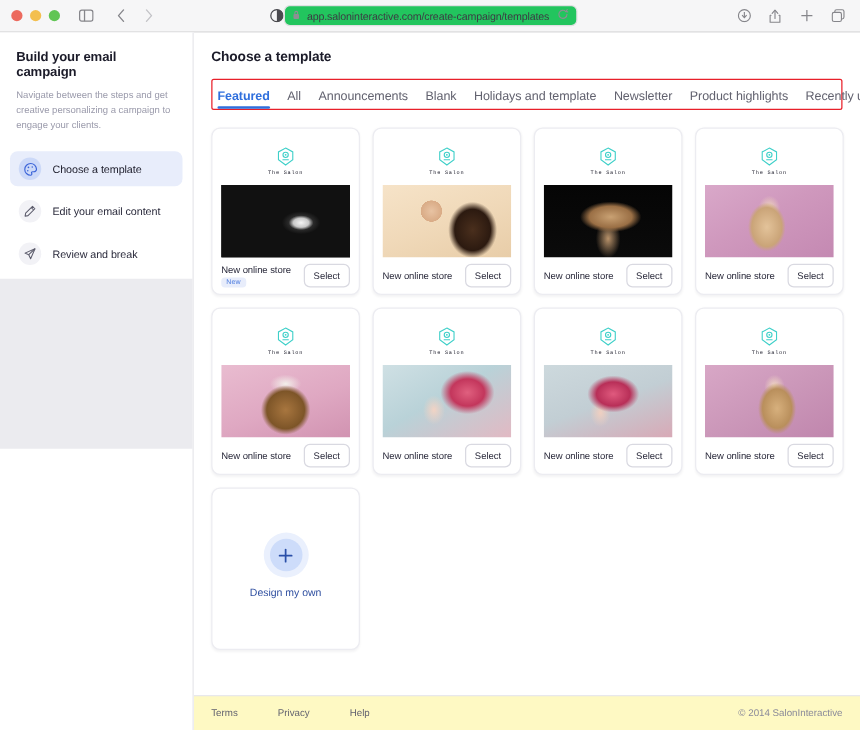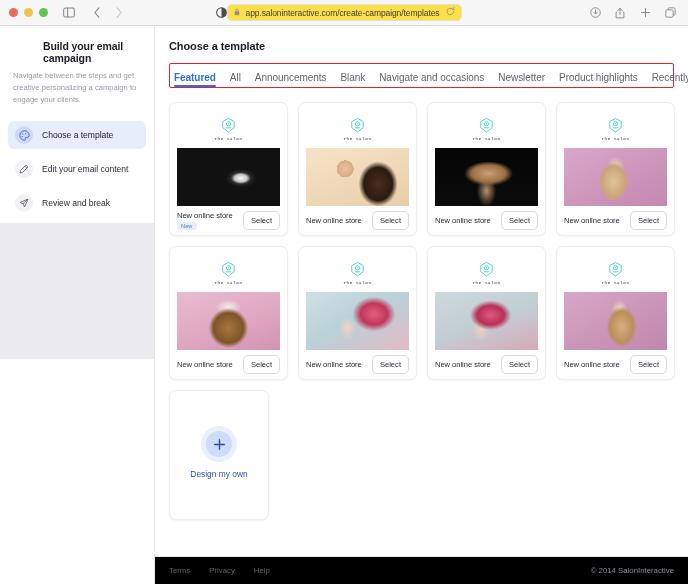--- a/index.html
+++ b/index.html
@@ -40,21 +40,21 @@
   .navarrows { display: flex; align-items: center; gap: 4px; margin-left: 8px; }
 
   .urlbar-wrap {
     position: absolute; left: 0; right: 0;
     display: flex; justify-content: center;
     pointer-events: none;
   }
   .urlbar {
     pointer-events: auto;
     width: 235px; height: 17px;
-    background: #fde047;
+    background: #22c55e;
     border: 1px solid #e0e0e2;
     border-radius: 5px;
     display: flex; align-items: center;
     padding: 0 6px;
     gap: 4px;
   }
   .urlbar .lock { font-size: 7px; color: #8e8e93; line-height: 1; }
   .urlbar .url {
     font-size: 8.5px; color: #3c3c43; white-space: nowrap;
     flex: 1; text-align: center; letter-spacing: -0.1px;
@@ -70,21 +70,21 @@
   .sidebar {
     width: 155px; flex: 0 0 155px;
     background: #ffffff;
     border-right: 1px solid #e8e8ec;
     display: flex; flex-direction: column;
     position: relative;
   }
   .sb-top { padding: 14px 13px 0 13px; }
   .sb-title {
     font-size: 10.5px; font-weight: bold; color: #1b1b29;
-    letter-spacing: -0.1px; margin-bottom: 6px; margin-left: 30px;
+    letter-spacing: -0.1px; margin-bottom: 6px;
   }
   .sb-sub {
     font-size: 7.6px; color: #9a9aab; line-height: 1.55;
   }
   .sb-nav { margin-top: 16px; padding: 0 8px; }
   .sb-item {
     display: flex; align-items: center; gap: 9px;
     height: 28px; padding: 0 7px;
     border-radius: 6px;
     margin-bottom: 6px;
@@ -215,21 +215,21 @@
     border: 1px solid #d9d9e1;
     border-radius: 5px;
     background: #fff;
     font-size: 7.6px; color: #2b2b3c;
     padding: 4px 7px;
     cursor: pointer;
   }
 
   
   .design-card {
-    width: 100px; height: 130px;
+    width: 119px; height: 130px;
     background: #fff;
     border: 1px solid #ececf1;
     border-radius: 7px;
     box-shadow: 0 1px 2px rgba(20,20,40,0.05);
     display: flex; flex-direction: column;
     align-items: center; justify-content: center;
     gap: 12px;
     cursor: pointer;
   }
   .plus-circle {
@@ -238,24 +238,24 @@
     box-shadow: 0 0 0 5px #eaf0fd;
     display: flex; align-items: center; justify-content: center;
     color: #2a4fa8; font-size: 15px; line-height: 1;
   }
   .design-label { font-size: 8.4px; color: #2f4fa0; }
 
   
   .footer {
     height: 28px; flex: 0 0 28px;
     border-top: 1px solid #e8e8ec;
-    background: #000000;
+    background: #fef9c3;
     display: flex; align-items: center;
     padding: 0 14px;
-    gap: 19px;
+    gap: 32px;
   }
   .footer a { font-size: 7.8px; color: #62626f; text-decoration: none; cursor: pointer; }
   .copyright { margin-left: auto; font-size: 7.8px; color: #8a8a99; }
 
   
   .ph { position: absolute; inset: 0; }
   .ph1 { background:
       radial-gradient(ellipse 22px 13px at 62% 52%, #f5f5f5 0%, #c9c9c9 28%, #2a2a2a 45%, #111 70%),
       radial-gradient(ellipse 30px 40px at 18% 50%, #777 0%, #3a3a3a 60%, #1a1a1a 100%),
       linear-gradient(120deg, #262626 0%, #4a4a4a 40%, #1d1d1d 100%); }
@@ -427,21 +427,21 @@
       <div class="main-scroll">
 
         <div class="page-title">Choose a template</div>
 
         <div class="tabs-annot">
           <div class="tabs">
             <div class="tab active">Featured</div>
             <div class="tab">All</div>
             <div class="tab">Announcements</div>
             <div class="tab">Blank</div>
-            <div class="tab">Navigate and occasions</div>
+            <div class="tab">Holidays and template</div>
             <div class="tab">Newsletter</div>
             <div class="tab">Product highlights</div>
             <div class="tab">Recently used</div>
           </div>
         </div>
 
         <div class="grid" id="template-grid">
             <div class="card">
               <div class="card-preview">
                 <div class="tpl-head">

